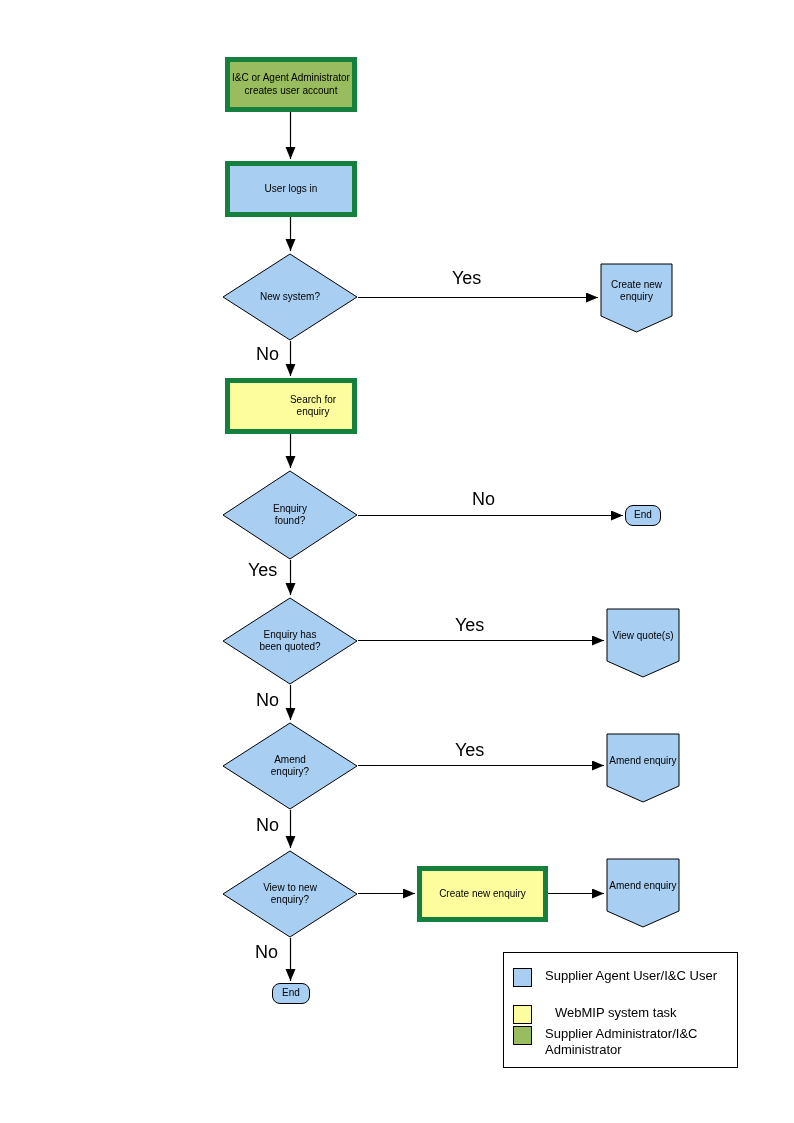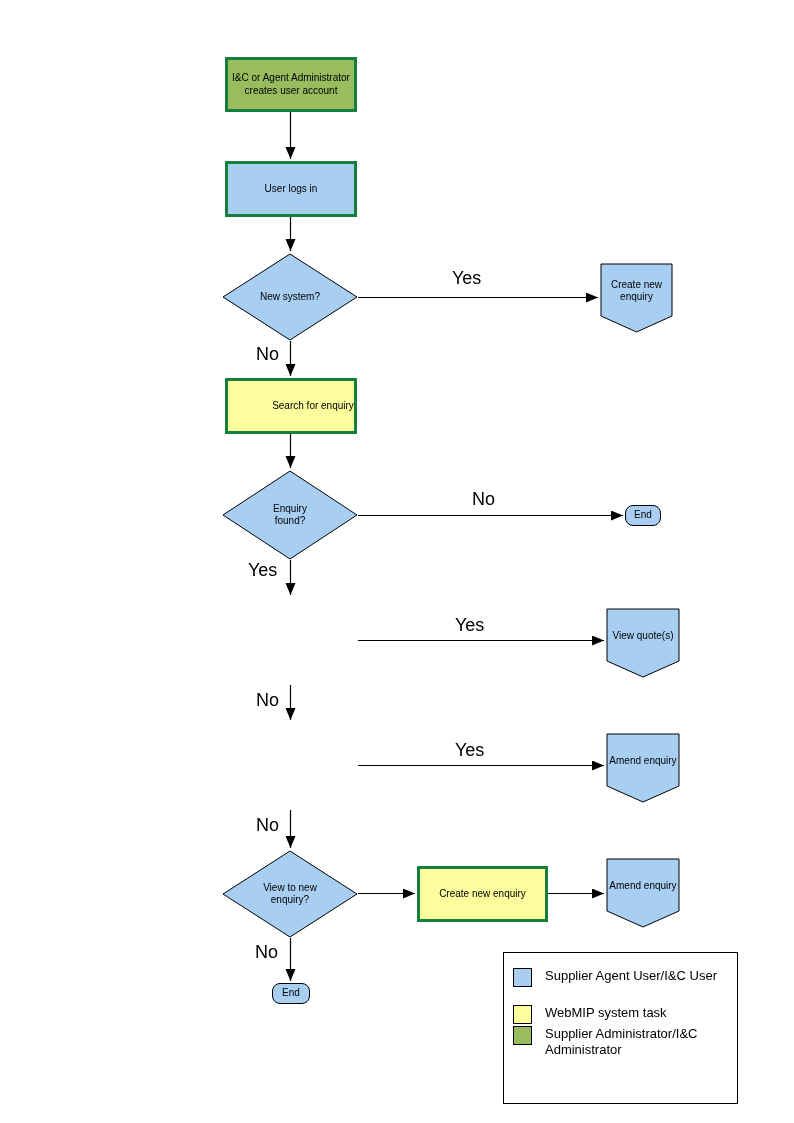--- a/index.html
+++ b/index.html
@@ -1,30 +1,30 @@
 <!DOCTYPE html>
 <html><head>
 <meta charset="utf-8">
 <style>
   html,body{margin:0;padding:0;background:#ffffff;}
   #canvas{
     position:relative;width:794px;height:1123px;background:#ffffff;
     font-family:"Liberation Sans","DejaVu Sans",sans-serif;overflow:hidden;
   }
   .node{position:absolute;display:flex;align-items:center;justify-content:center;text-align:center;}
-  .rect{border:3px solid #15803d;box-sizing:border-box;}
+  .rect{border:5px solid #15803d;box-sizing:border-box;}
   .node-label{
     position:relative;z-index:2;font-size:10px;line-height:1.25;color:#000;
     display:block;
   }
   .shape-svg{position:absolute;left:0;top:0;width:100%;height:100%;z-index:1;}
   .capsule{border:1px solid #000;border-radius:8px;box-sizing:border-box;}
   .edge-label{position:absolute;font-size:18px;color:#000;z-index:3;}
   #edges{position:absolute;left:0;top:0;width:794px;height:1123px;z-index:0;pointer-events:none;}
-  .legend{position:absolute;left:503px;top:952px;width:235px;height:152px;border:1px solid #000;box-sizing:border-box;background:#fff;}
+  .legend{position:absolute;left:503px;top:952px;width:235px;height:116px;border:1px solid #000;box-sizing:border-box;background:#fff;}
   .legend-item{position:absolute;left:9px;display:flex;align-items:flex-start;}
   .legend-swatch{width:19px;height:19px;border:1px solid #000;box-sizing:border-box;flex:0 0 auto;}
   .legend-text{margin-left:13px;font-size:13px;line-height:16px;color:#000;width:185px;}
 </style>
 </head>
 <body>
 
 <div id="canvas">
 
   <svg id="edges" width="794" height="1123" viewBox="0 0 794 1123">
@@ -81,28 +81,40 @@
     <svg class="shape-svg" viewBox="0 0 136 90" preserveAspectRatio="none">
       <polygon points="68,1 135,45 68,89 1,45" stroke="#000" stroke-width="1" fill="#A8CEF2"></polygon>
     </svg>
     <span class="node-label" style="width:60px;">Enquiry found?</span>
   </div>
 
   <div class="node capsule" style="left: 625px; top: 505px; width: 36px; height: 21px; background-color: rgb(168, 206, 242);">
     <span class="node-label">End</span>
   </div>
 
+  <div class="node" style="left:222px;top:597px;width:136px;height:88px;">
+    <svg class="shape-svg" viewBox="0 0 136 88" preserveAspectRatio="none">
+      <polygon points="68,1 135,44 68,87 1,44" stroke="#000" stroke-width="1" fill="#A8CEF2"></polygon>
+    </svg>
+    <span class="node-label" style="width:72px;">Enquiry has been quoted?</span>
+  </div>
 
   <div class="node" style="left:606px;top:608px;width:74px;height:70px;">
     <svg class="shape-svg" viewBox="0 0 74 70" preserveAspectRatio="none">
       <polygon points="1,1 73,1 73,53 37,69 1,53" stroke="#000" stroke-width="1" fill="#A8CEF2"></polygon>
     </svg>
     <span class="node-label" style="width:70px;margin-bottom:14px;">View quote(s)</span>
   </div>
 
+  <div class="node" style="left:222px;top:722px;width:136px;height:88px;">
+    <svg class="shape-svg" viewBox="0 0 136 88" preserveAspectRatio="none">
+      <polygon points="68,1 135,44 68,87 1,44" stroke="#000" stroke-width="1" fill="#A8CEF2"></polygon>
+    </svg>
+    <span class="node-label" style="width:55px;">Amend enquiry?</span>
+  </div>
 
   <div class="node" style="left:606px;top:733px;width:74px;height:70px;">
     <svg class="shape-svg" viewBox="0 0 74 70" preserveAspectRatio="none">
       <polygon points="1,1 73,1 73,53 37,69 1,53" stroke="#000" stroke-width="1" fill="#A8CEF2"></polygon>
     </svg>
     <span class="node-label" style="width:72px;margin-bottom:14px;">Amend enquiry</span>
   </div>
 
   <div class="node" style="left:222px;top:850px;width:136px;height:88px;">
     <svg class="shape-svg" viewBox="0 0 136 88" preserveAspectRatio="none">
@@ -134,21 +146,21 @@
   <div class="edge-label" style="left:256px;top:690px;">No</div>
   <div class="edge-label" style="left:455px;top:740px;">Yes</div>
   <div class="edge-label" style="left:256px;top:815px;">No</div>
   <div class="edge-label" style="left:255px;top:942px;">No</div>
 
   <div class="legend">
     <div class="legend-item" style="top:15px;">
       <span class="legend-swatch" style="background-color: rgb(168, 206, 242);"></span>
       <span class="legend-text">Supplier Agent User/I&amp;C User</span>
     </div>
-    <div class="legend-item" style="top:52px;">
+    <div class="legend-item" style="top:52px;gap:10px;">
       <span class="legend-swatch" style="background-color: rgb(253, 253, 158);"></span>
       <span class="legend-text">WebMIP system task</span>
     </div>
     <div class="legend-item" style="top:73px;">
       <span class="legend-swatch" style="background-color: rgb(152, 188, 94);"></span>
       <span class="legend-text">Supplier Administrator/I&amp;C Administrator</span>
     </div>
   </div>
 
 </div>

